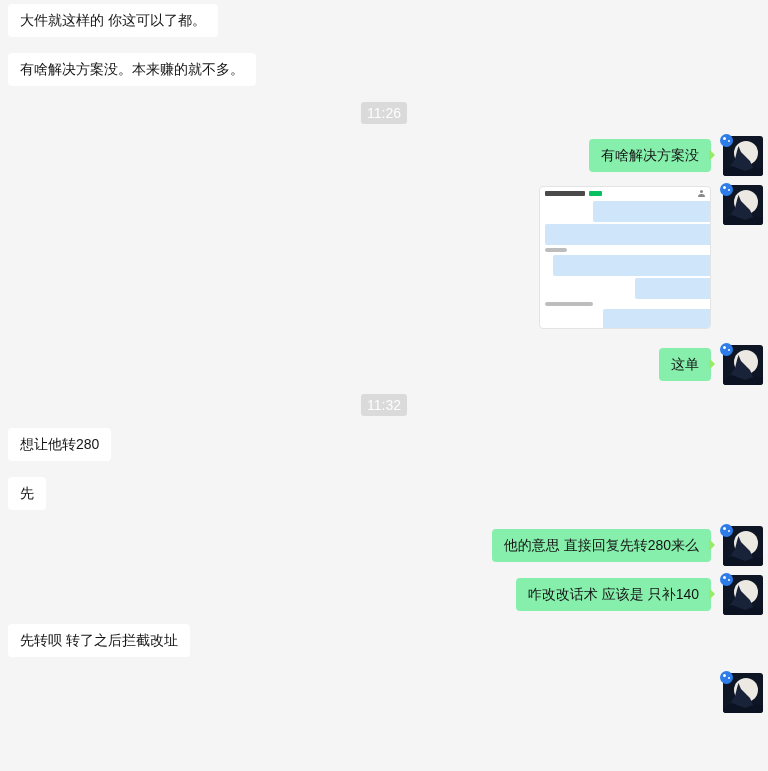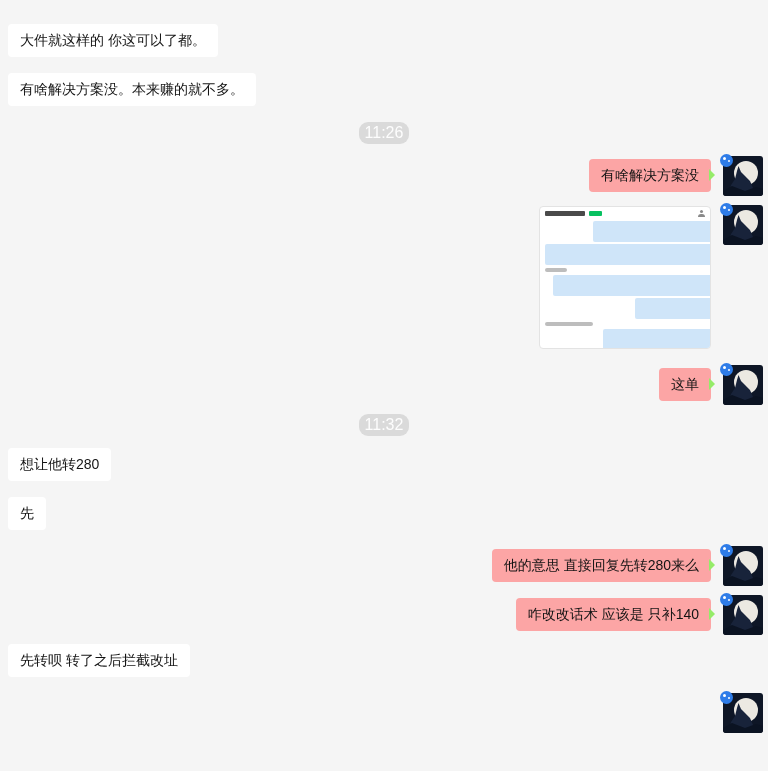--- a/index.html
+++ b/index.html
@@ -1,43 +1,43 @@
 <!DOCTYPE html>
 <html><head>
 <meta charset="utf-8">
 <style>
   html,body{margin:0;padding:0;}
   body{
     width:768px;height:771px;overflow:hidden;
     background:#f5f5f5;
     font-family:"Liberation Sans","DejaVu Sans",sans-serif;
   }
-  .chat{width:768px;height:771px;position:relative;padding-top:24px;box-sizing:border-box;}
+  .chat{width:768px;height:771px;position:relative;padding-top:4px;box-sizing:border-box;}
   .row{display:flex;align-items:flex-start;margin-bottom:16px;}
   .row.left{justify-content:flex-start;padding-left:8px;}
   .row.right{justify-content:flex-end;padding-right:5px;margin-bottom:9px;}
   .row.center{justify-content:center;margin-top:2px;margin-bottom:12px;}
   .row.img-row{margin-bottom:16px;}
   .bubble{
     max-width:560px;
     padding:7px 12px;
     font-size:14px;line-height:19px;color:#141414;
     border-radius:4px;position:relative;
     white-space:pre-wrap;
   }
   .bubble.in{background:#ffffff;}
-  .bubble.out{background:#fca5a5;margin-top:3px;}
+  .bubble.out{background:#86efac;margin-top:3px;}
   .bubble.out::after{
     content:"";position:absolute;right:-10px;top:10px;
     border:6px solid transparent;border-left-color:#95ec69;
   }
   .ts{
     background:#dadada;color:#fdfdfd;
-    font-size:16px;line-height:16px;
-    padding:3px 6px;border-radius:9px;
+    font-size:14px;line-height:16px;
+    padding:3px 6px;border-radius:3px;
   }
   .avatar{
     width:40px;height:40px;border-radius:3px;overflow:visible;
     margin-left:12px;position:relative;flex:0 0 40px;
   }
   .avatar svg{border-radius:3px;display:block;}
   .avatar .badge{
     position:absolute;top:-2px;left:-3px;width:13px;height:13px;
     border-radius:50%;background:#2e7ce8;
   }

